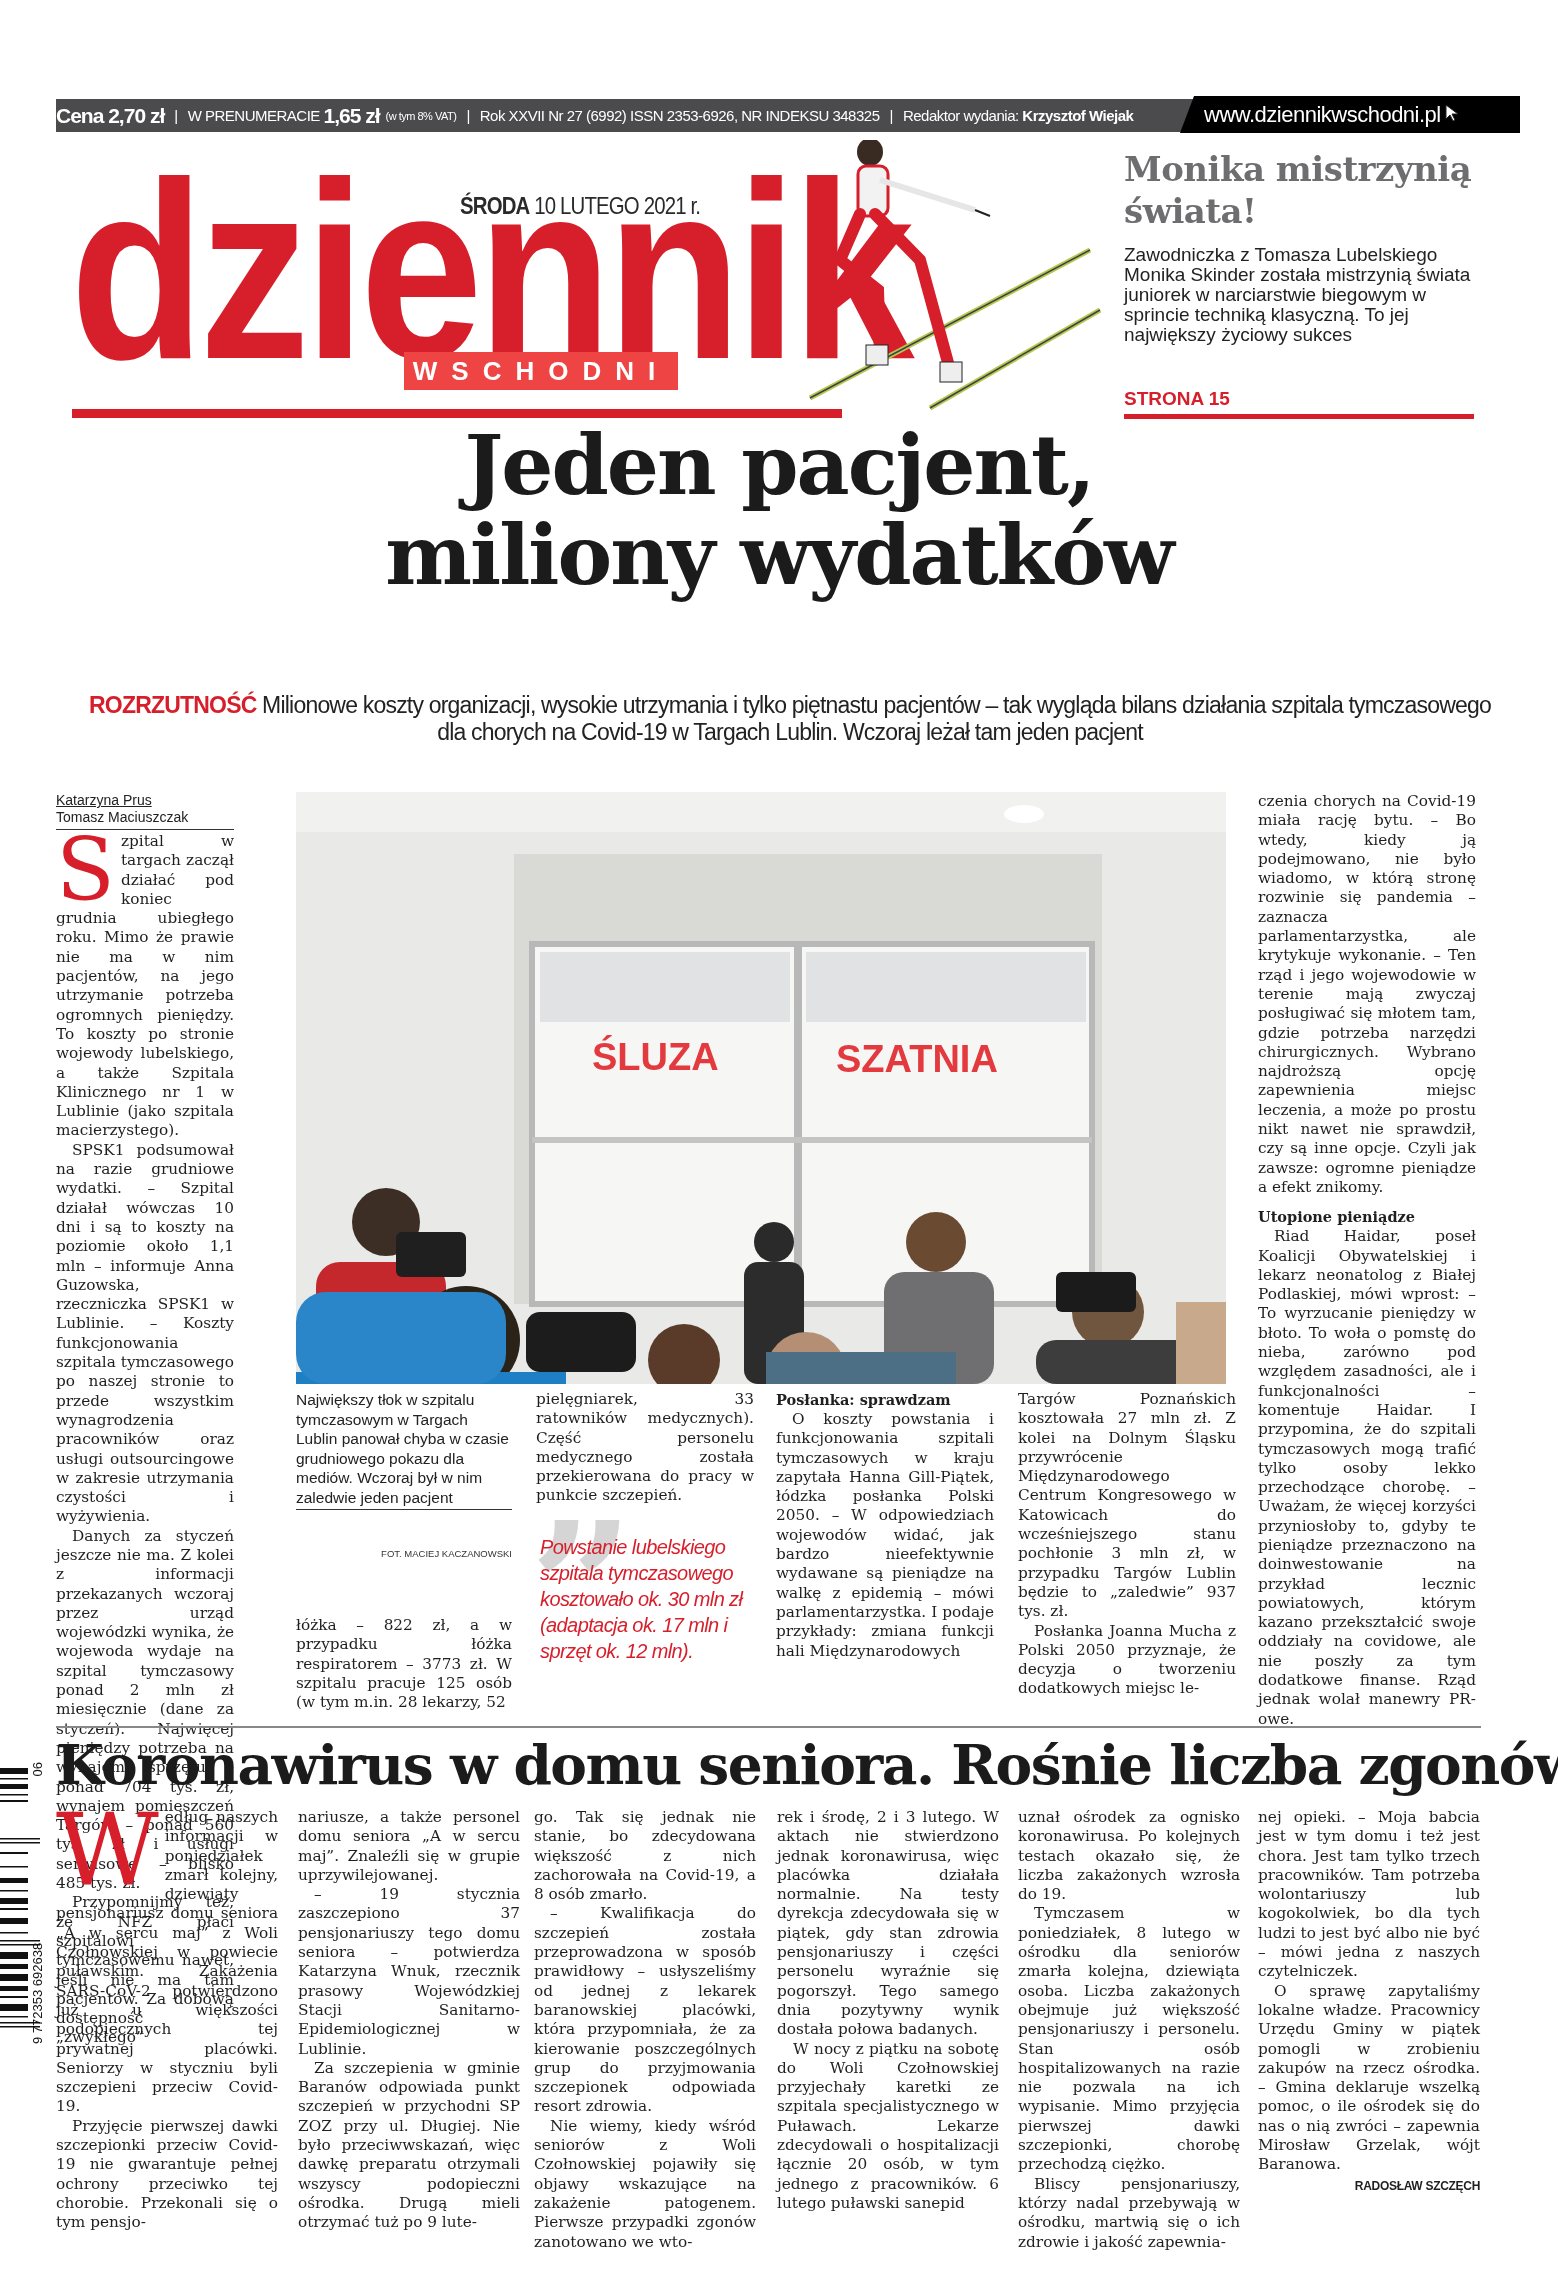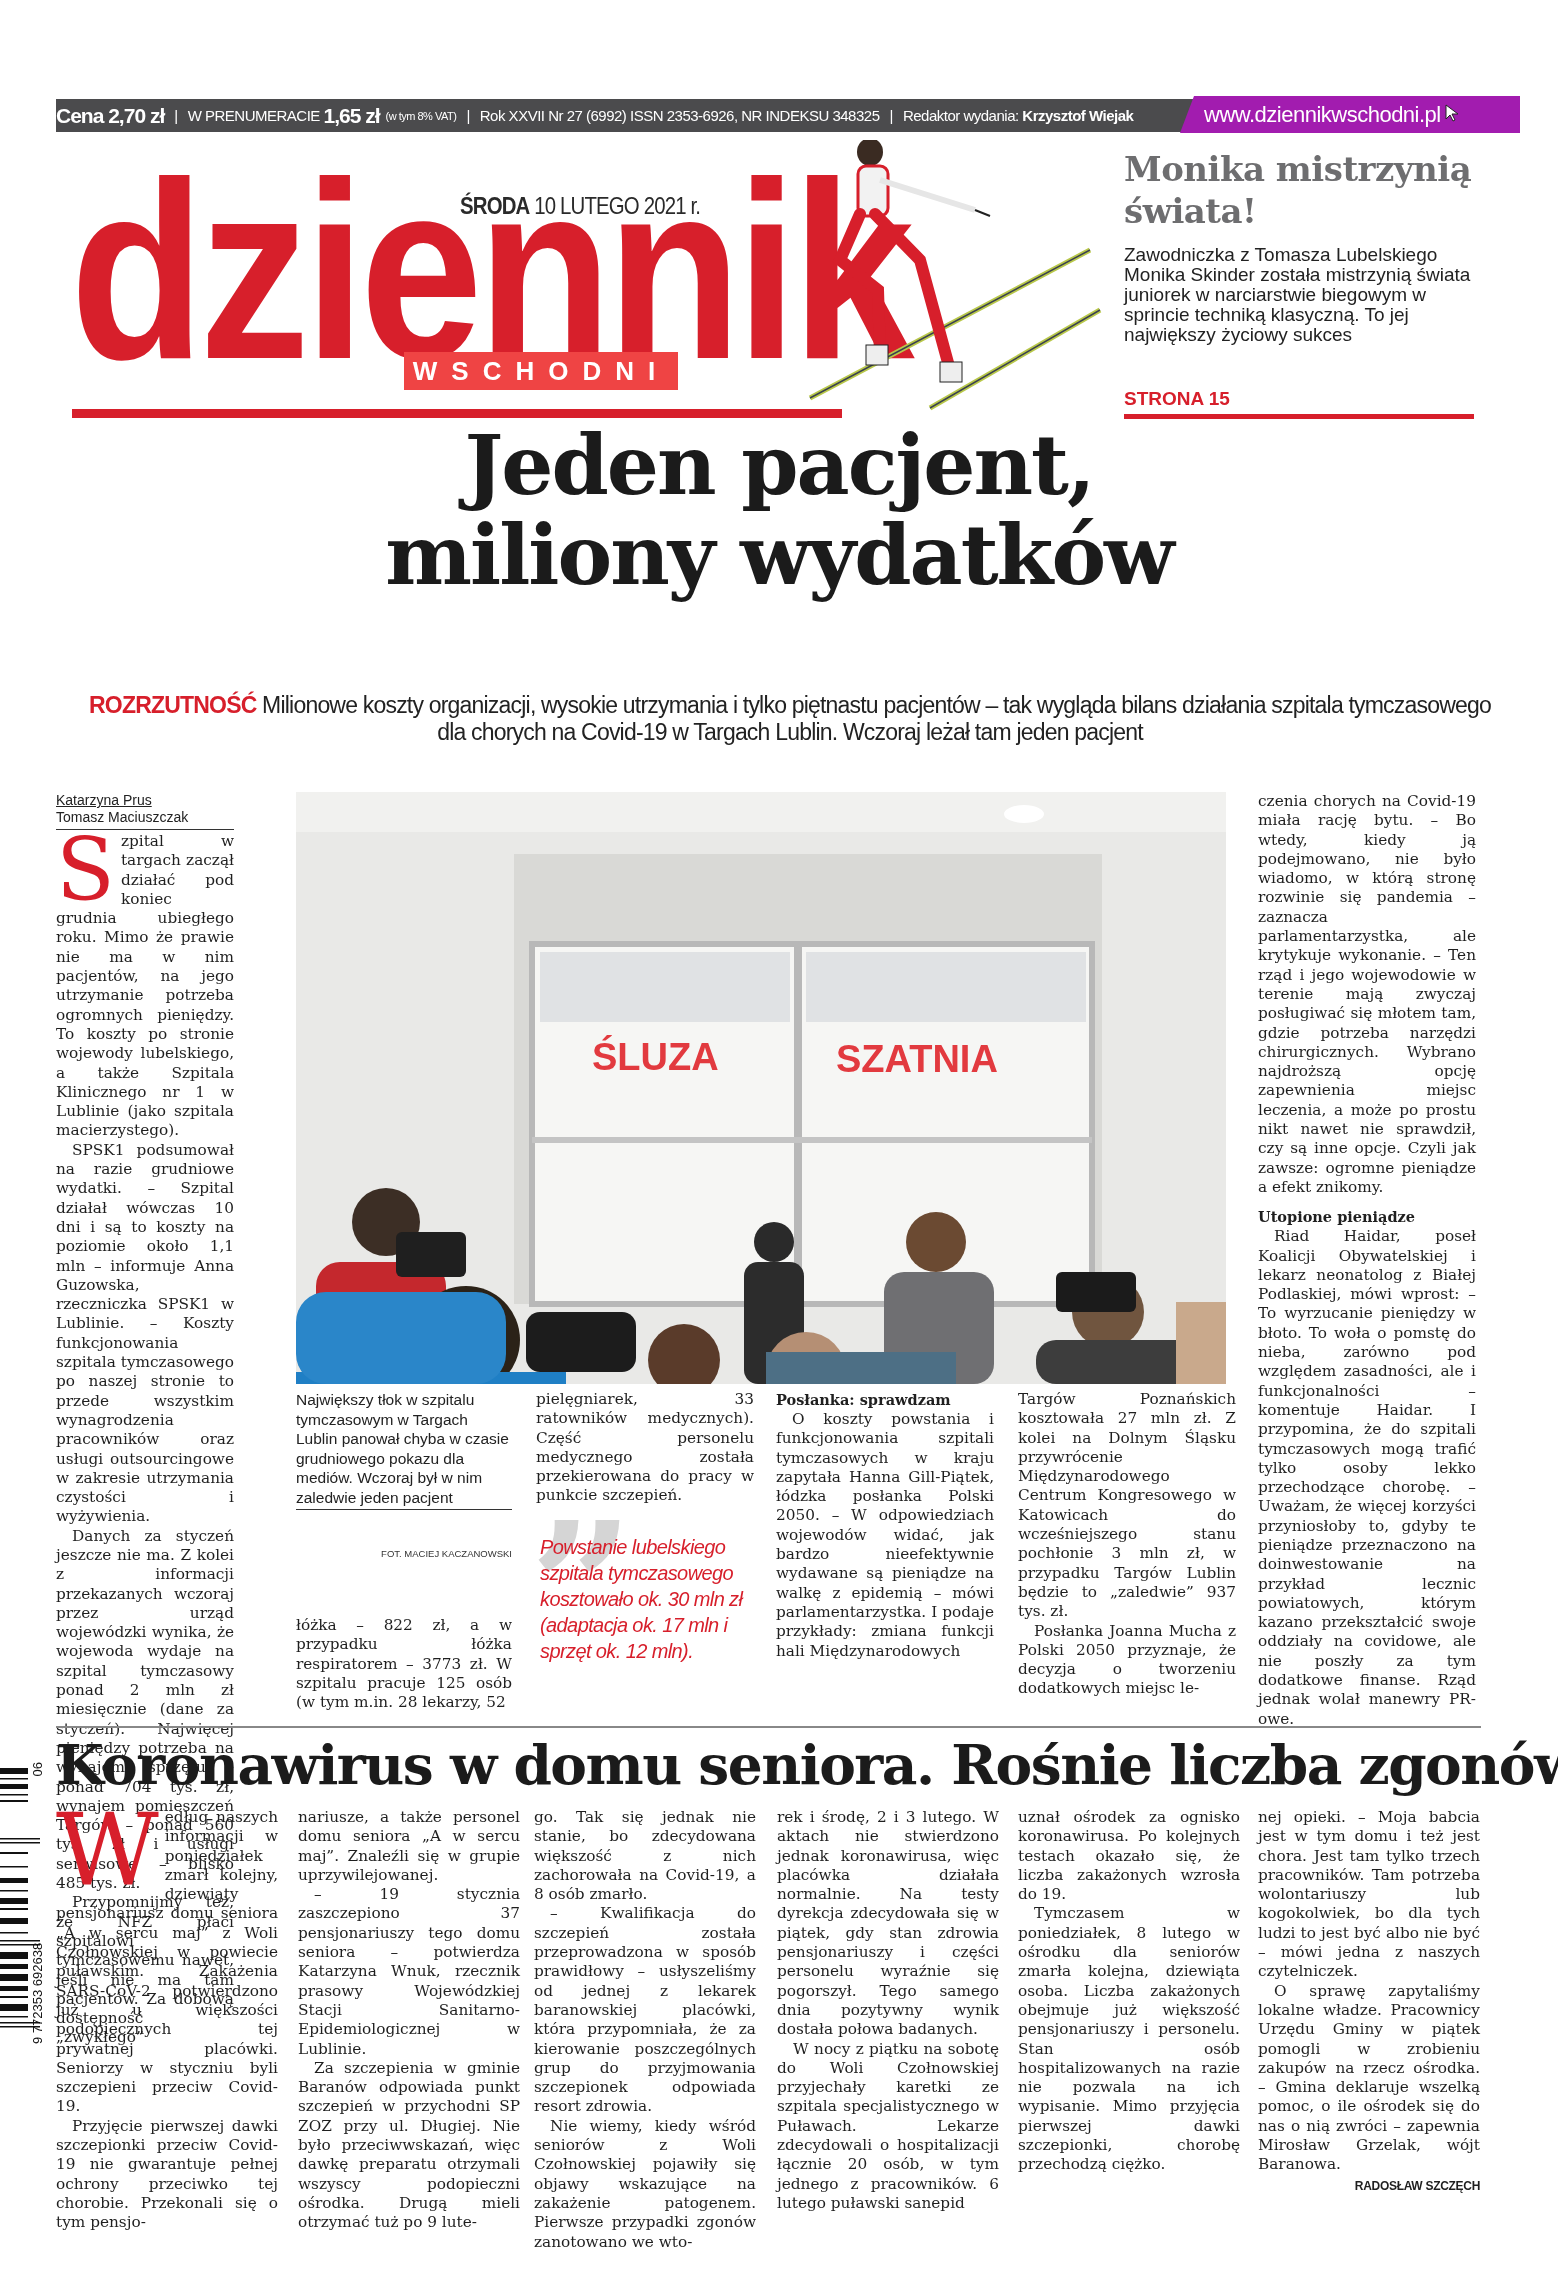--- a/index.html
+++ b/index.html
@@ -9,21 +9,21 @@
   .abs { position: absolute; }
 
   
   .topbar { left: 56px; top: 99px; width: 1140px; height: 33px; background: #4b4b4d; color: #fff;
     font-family: "Liberation Sans", sans-serif; font-size: 15px; display: flex; align-items: center;
     white-space: nowrap; letter-spacing: -0.5px; }
   .topbar .big { font-weight: bold; font-size: 21px; letter-spacing: -1px; }
   .topbar .sep { margin: 0 10px; }
   .topbar .small { font-size: 11px; margin-left: 6px; }
   .topbar .bold { font-weight: bold; }
-  .urlbox { left: 1180px; top: 96px; width: 340px; height: 37px; background: #a21caf; color: #fff;
+  .urlbox { left: 1180px; top: 96px; width: 340px; height: 37px; background: #000000; color: #fff;
     font-family: "Liberation Sans", sans-serif; font-size: 22px; display: flex; align-items: center;
     padding-left: 24px; clip-path: polygon(14px 0, 100% 0, 100% 100%, 0 100%); letter-spacing: -0.5px; }
   .urlbox .cursor { margin-left: 4px; font-size: 16px; }
 
   
   .logo { left: 70px; top: 150px; font-family: "Liberation Sans", sans-serif; font-weight: bold;
     color: #d71f2b; font-size: 240px; line-height: 230px; letter-spacing: -6px; transform: scaleX(0.92) scaleY(1.05);
     transform-origin: left top; }
   .logo-sub { left: 404px; top: 352px; width: 274px; height: 38px; background: #ef4444; color: #fff;
     font-family: "Liberation Sans", sans-serif; font-weight: bold; font-size: 26px; letter-spacing: 14px;
@@ -251,20 +251,21 @@
   <p>– Kwalifikacja do szczepień została przeprowadzona w sposób prawidłowy – usłyszeliśmy od jednej z lekarek baranowskiej placówki, która przypomniała, że za kierowanie poszczególnych grup do przyjmowania szczepionek odpowiada resort zdrowia.</p>
   <p>Nie wiemy, kiedy wśród seniorów z Woli Czołnowskiej pojawiły się objawy wskazujące na zakażenie patogenem. Pierwsze przypadki zgonów zanotowano we wto-</p>
 </div>
 <div class="abs col c2" style="left:777px">
   <p class="noindent">rek i środę, 2 i 3 lutego. W aktach nie stwierdzono jednak koronawirusa, więc placówka działała normalnie. Na testy dyrekcja zdecydowała się w piątek, gdy stan zdrowia pensjonariuszy i części personelu wyraźnie się pogorszył. Tego samego dnia pozytywny wynik dostała połowa badanych.</p>
   <p>W nocy z piątku na sobotę do Woli Czołnowskiej przyjechały karetki ze szpitala specjalistycznego w Puławach. Lekarze zdecydowali o hospitalizacji łącznie 20 osób, w tym jednego z pracowników. 6 lutego puławski sanepid</p>
 </div>
 <div class="abs col c2" style="left:1018px">
   <p class="noindent">uznał ośrodek za ognisko koronawirusa. Po kolejnych testach okazało się, że liczba zakażonych wzrosła do 19.</p>
   <p>Tymczasem w poniedziałek, 8 lutego w ośrodku dla seniorów zmarła kolejna, dziewiąta osoba. Liczba zakażonych obejmuje już większość pensjonariuszy i personelu. Stan osób hospitalizowanych na razie nie pozwala na ich wypisanie. Mimo przyjęcia pierwszej dawki szczepionki, chorobę przechodzą ciężko.</p>
+  <p>Bliscy pensjonariuszy, którzy nadal przebywają w ośrodku, martwią się o ich zdrowie i jakość zapewnia-</p>
 </div>
 <div class="abs col c2" style="left:1258px">
   <p class="noindent">nej opieki. – Moja babcia jest w tym domu i też jest chora. Jest tam tylko trzech pracowników. Tam potrzeba wolontariuszy lub kogokolwiek, bo dla tych ludzi to jest być albo nie być – mówi jedna z naszych czytelniczek.</p>
   <p>O sprawę zapytaliśmy lokalne władze. Pracownicy Urzędu Gminy w piątek pomogli w zrobieniu zakupów na rzecz ośrodka. – Gmina deklaruje wszelką pomoc, o ile ośrodek się do nas o nią zwróci – zapewnia Mirosław Grzelak, wójt Baranowa.</p>
   <div class="author2">RADOSŁAW SZCZĘCH</div>
 </div>
 
 <div class="abs barcode">
   <svg width="46" height="450" viewBox="0 0 46 450">
     <rect x="0" y="20" width="28" height="6" fill="#111"></rect>

